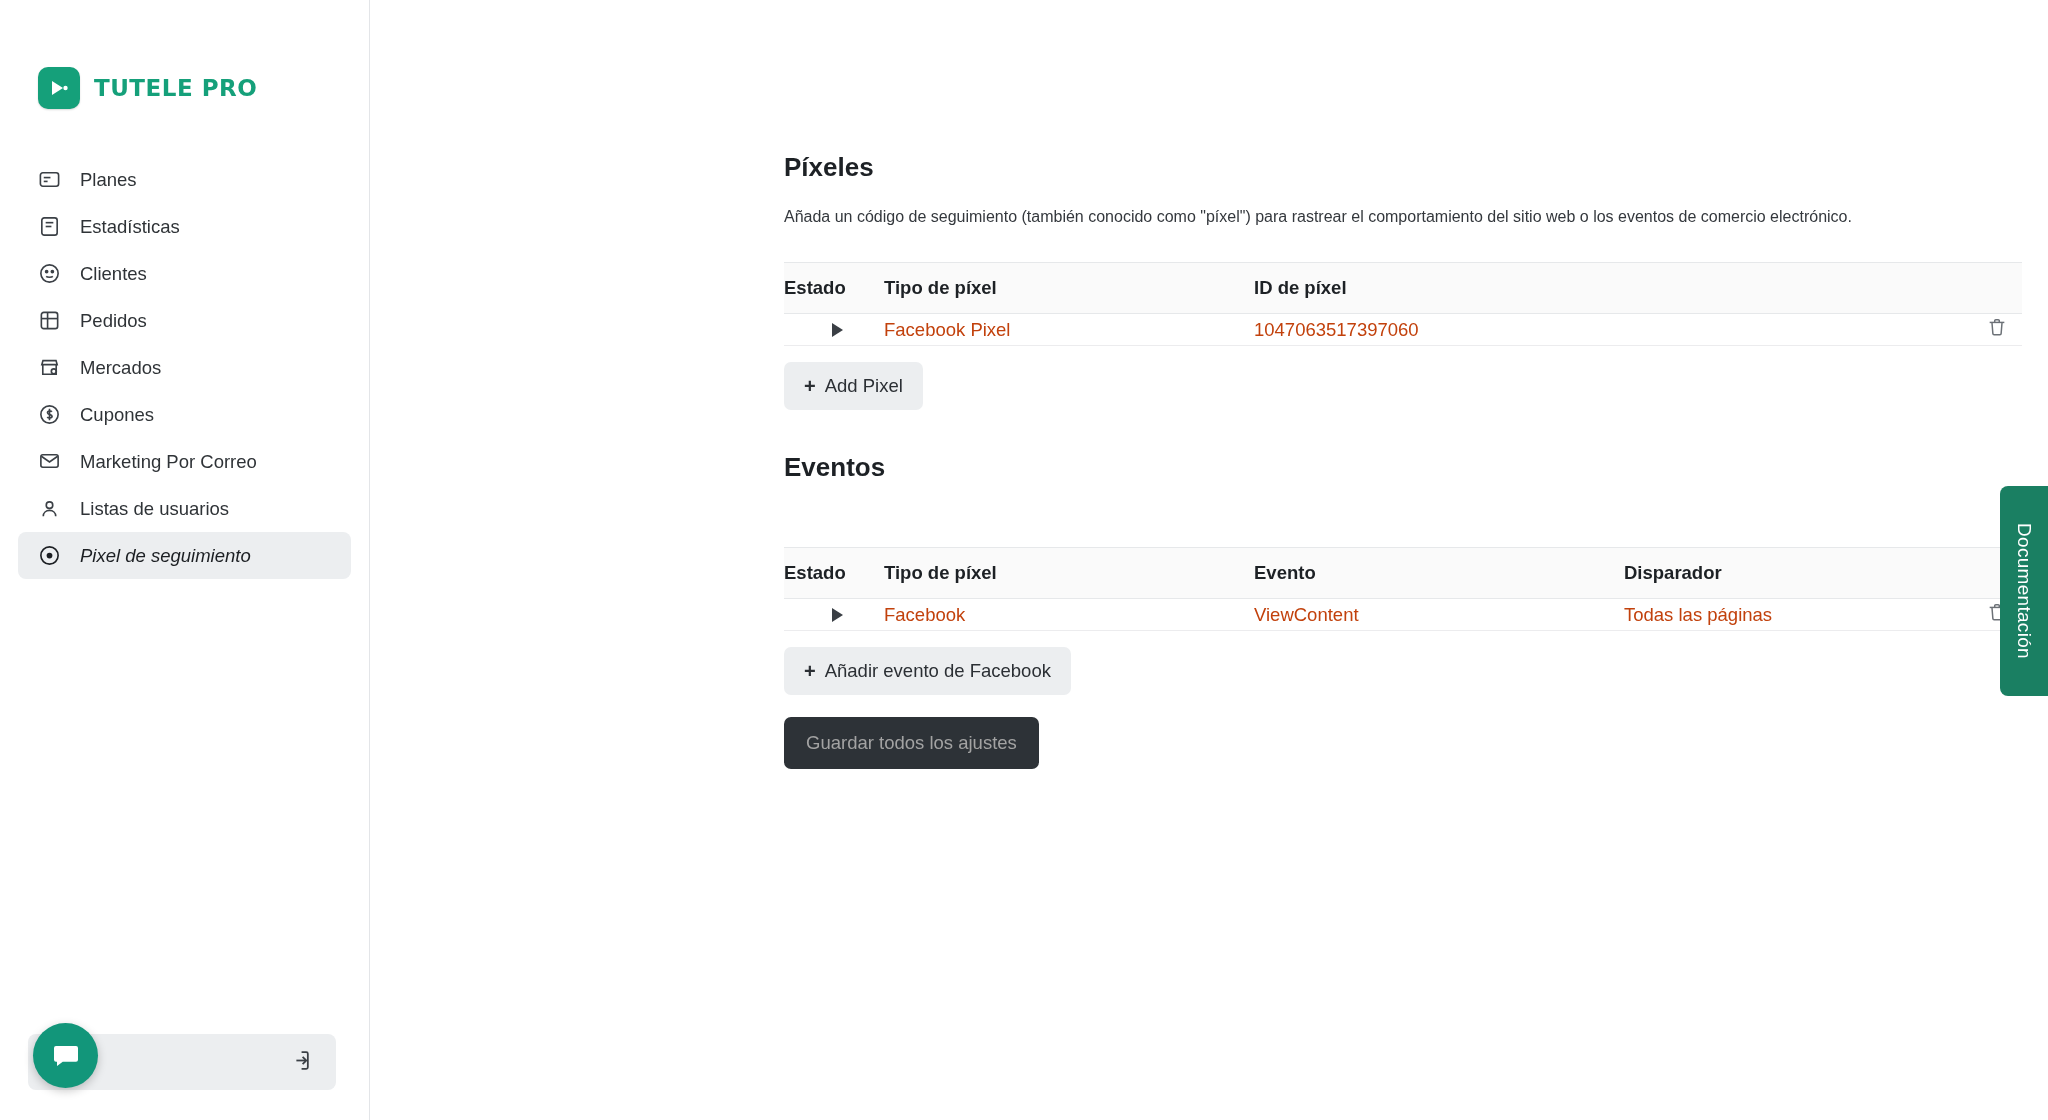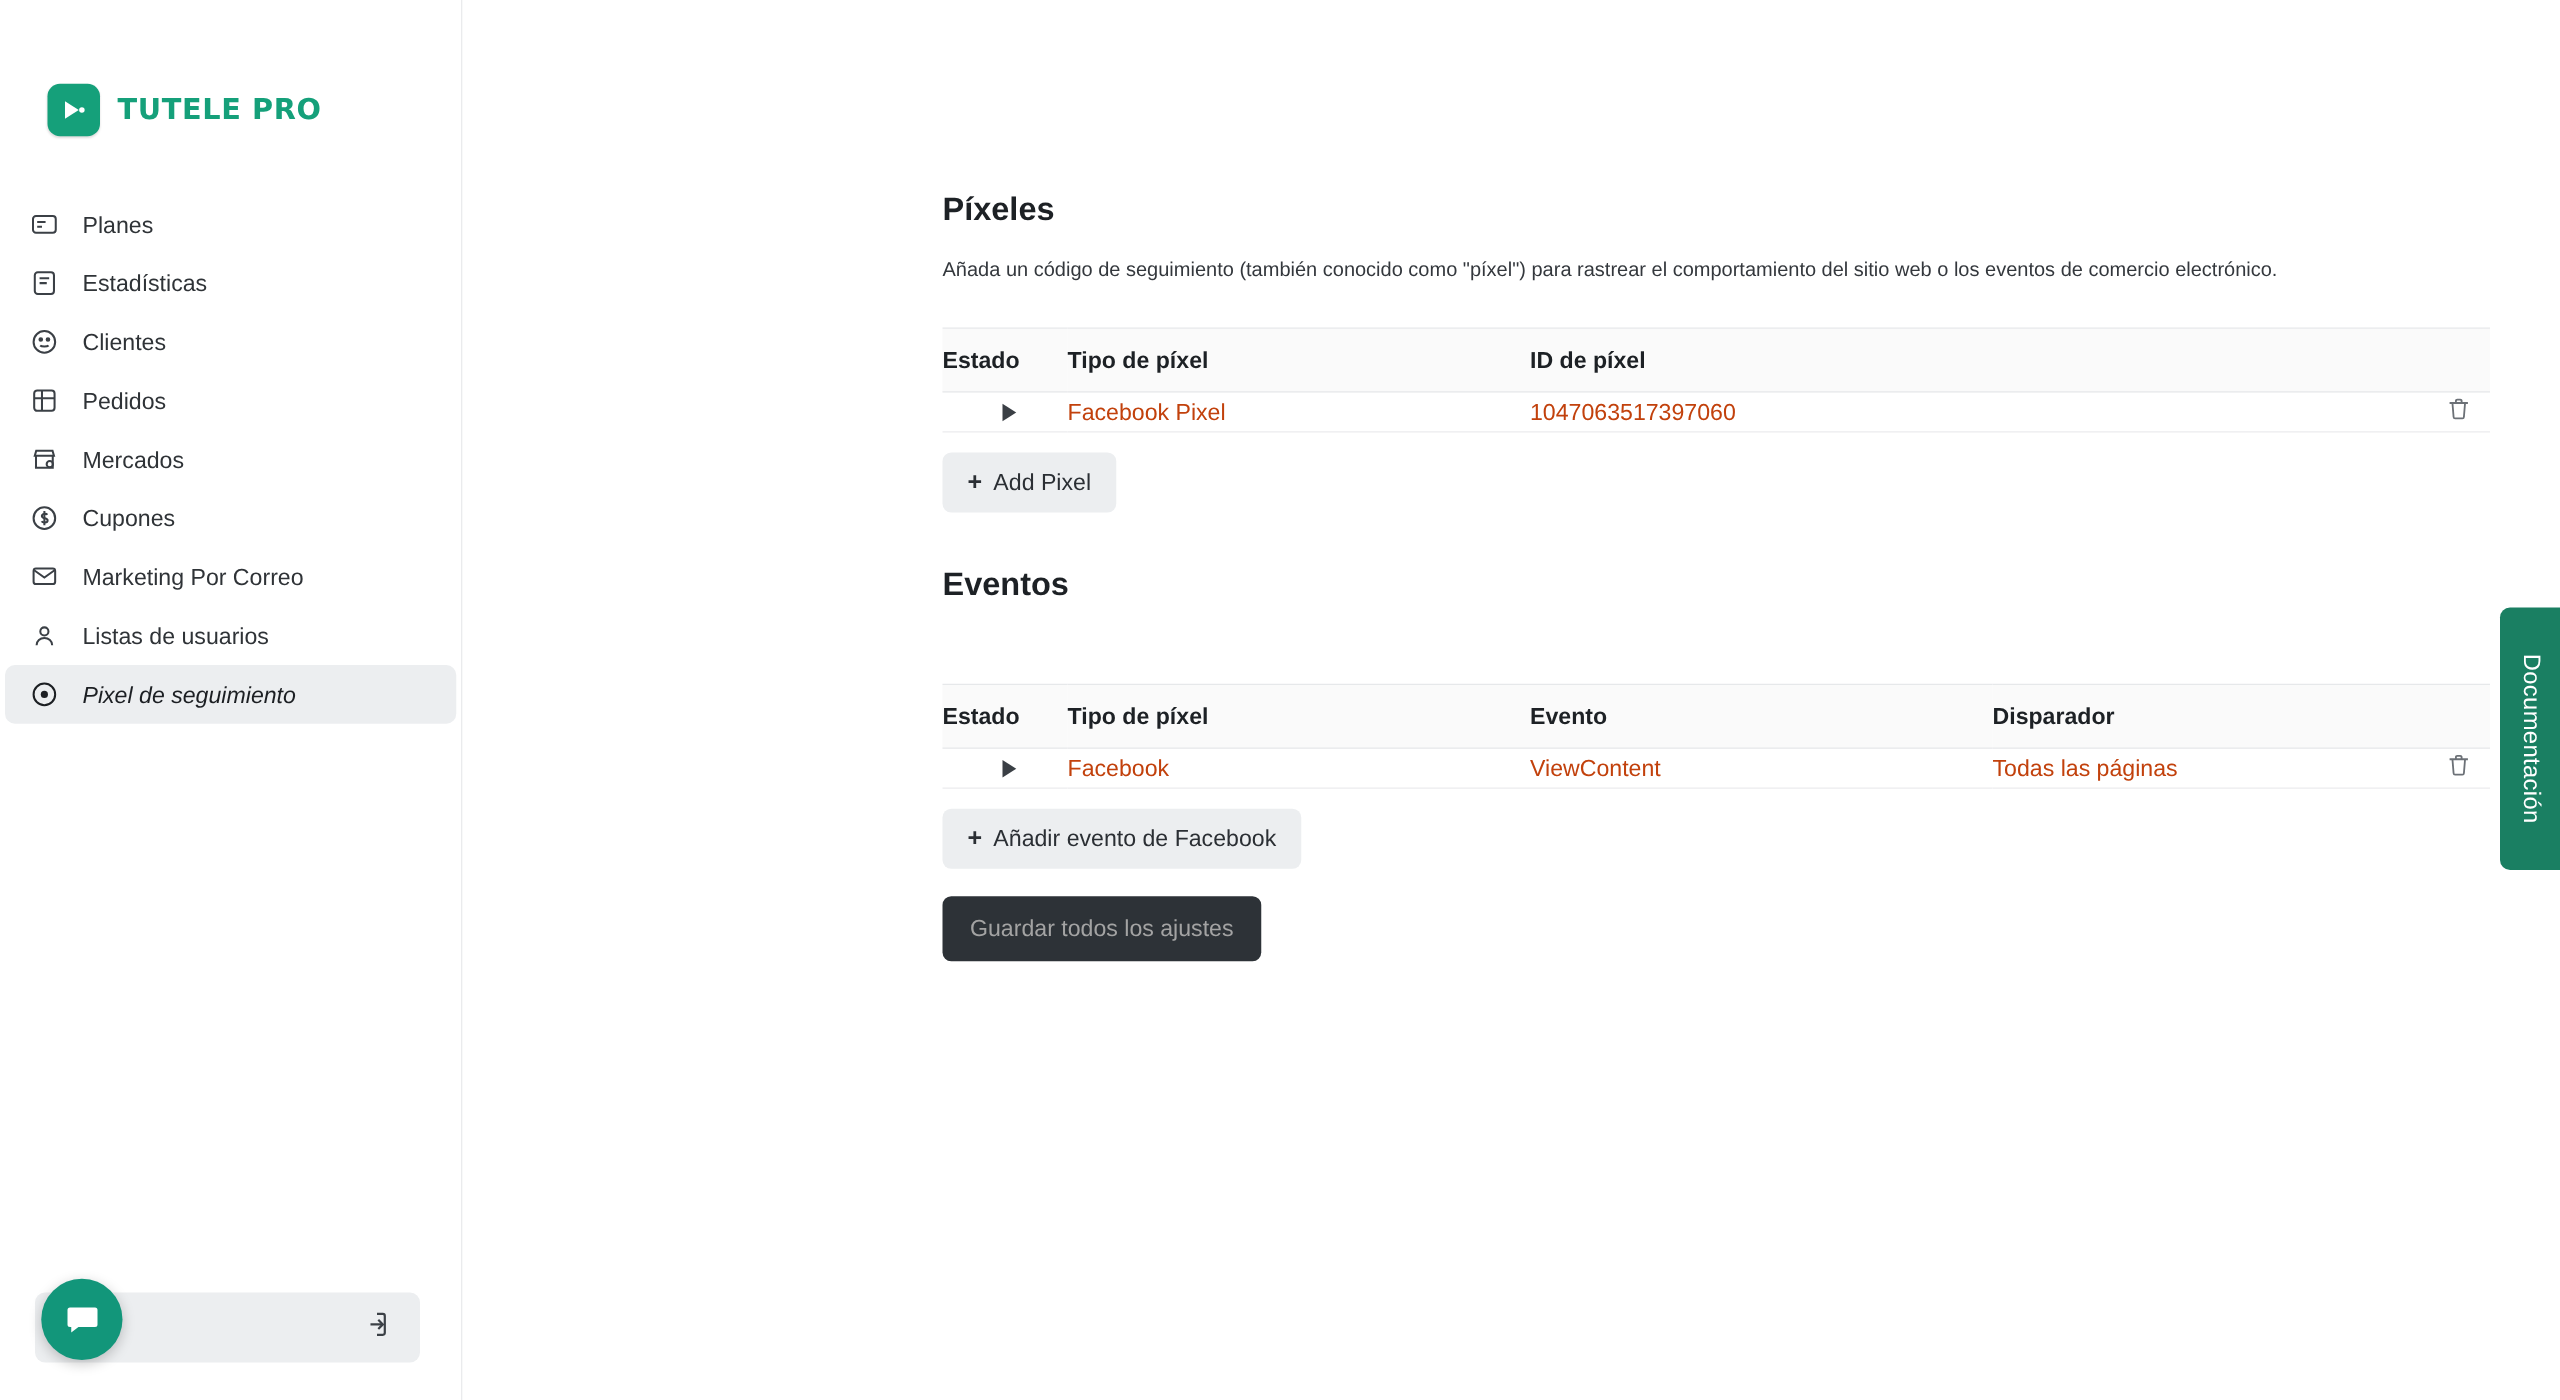--- a/index.html
+++ b/index.html
@@ -42,21 +42,21 @@
   }
   .brand-text {
     font-size: 23px;
     font-weight: bold;
     letter-spacing: .5px;
     color: #15a07a;
     font-family: "DejaVu Sans", sans-serif;
   }
   .nav {
     margin-top: 38px;
-    padding: 0 4px;
+    padding: 0 18px;
   }
   .nav-item {
     display: flex;
     align-items: center;
     gap: 18px;
     height: 47px;
     padding: 0 18px;
     border-radius: 8px;
     color: #2f3337;
     font-size: 18.5px;
@@ -99,21 +99,21 @@
 
   
   .main {
     flex: 1;
     position: relative;
     background: #fff;
     padding: 0;
   }
   .content {
     position: absolute;
-    left: 384px;
+    left: 414px;
     top: 152px;
     width: 1238px;
   }
   h2.section-title {
     font-size: 26px;
     color: #1d2125;
     margin: 0 0 22px 0;
     font-weight: bold;
   }
   p.section-desc {

